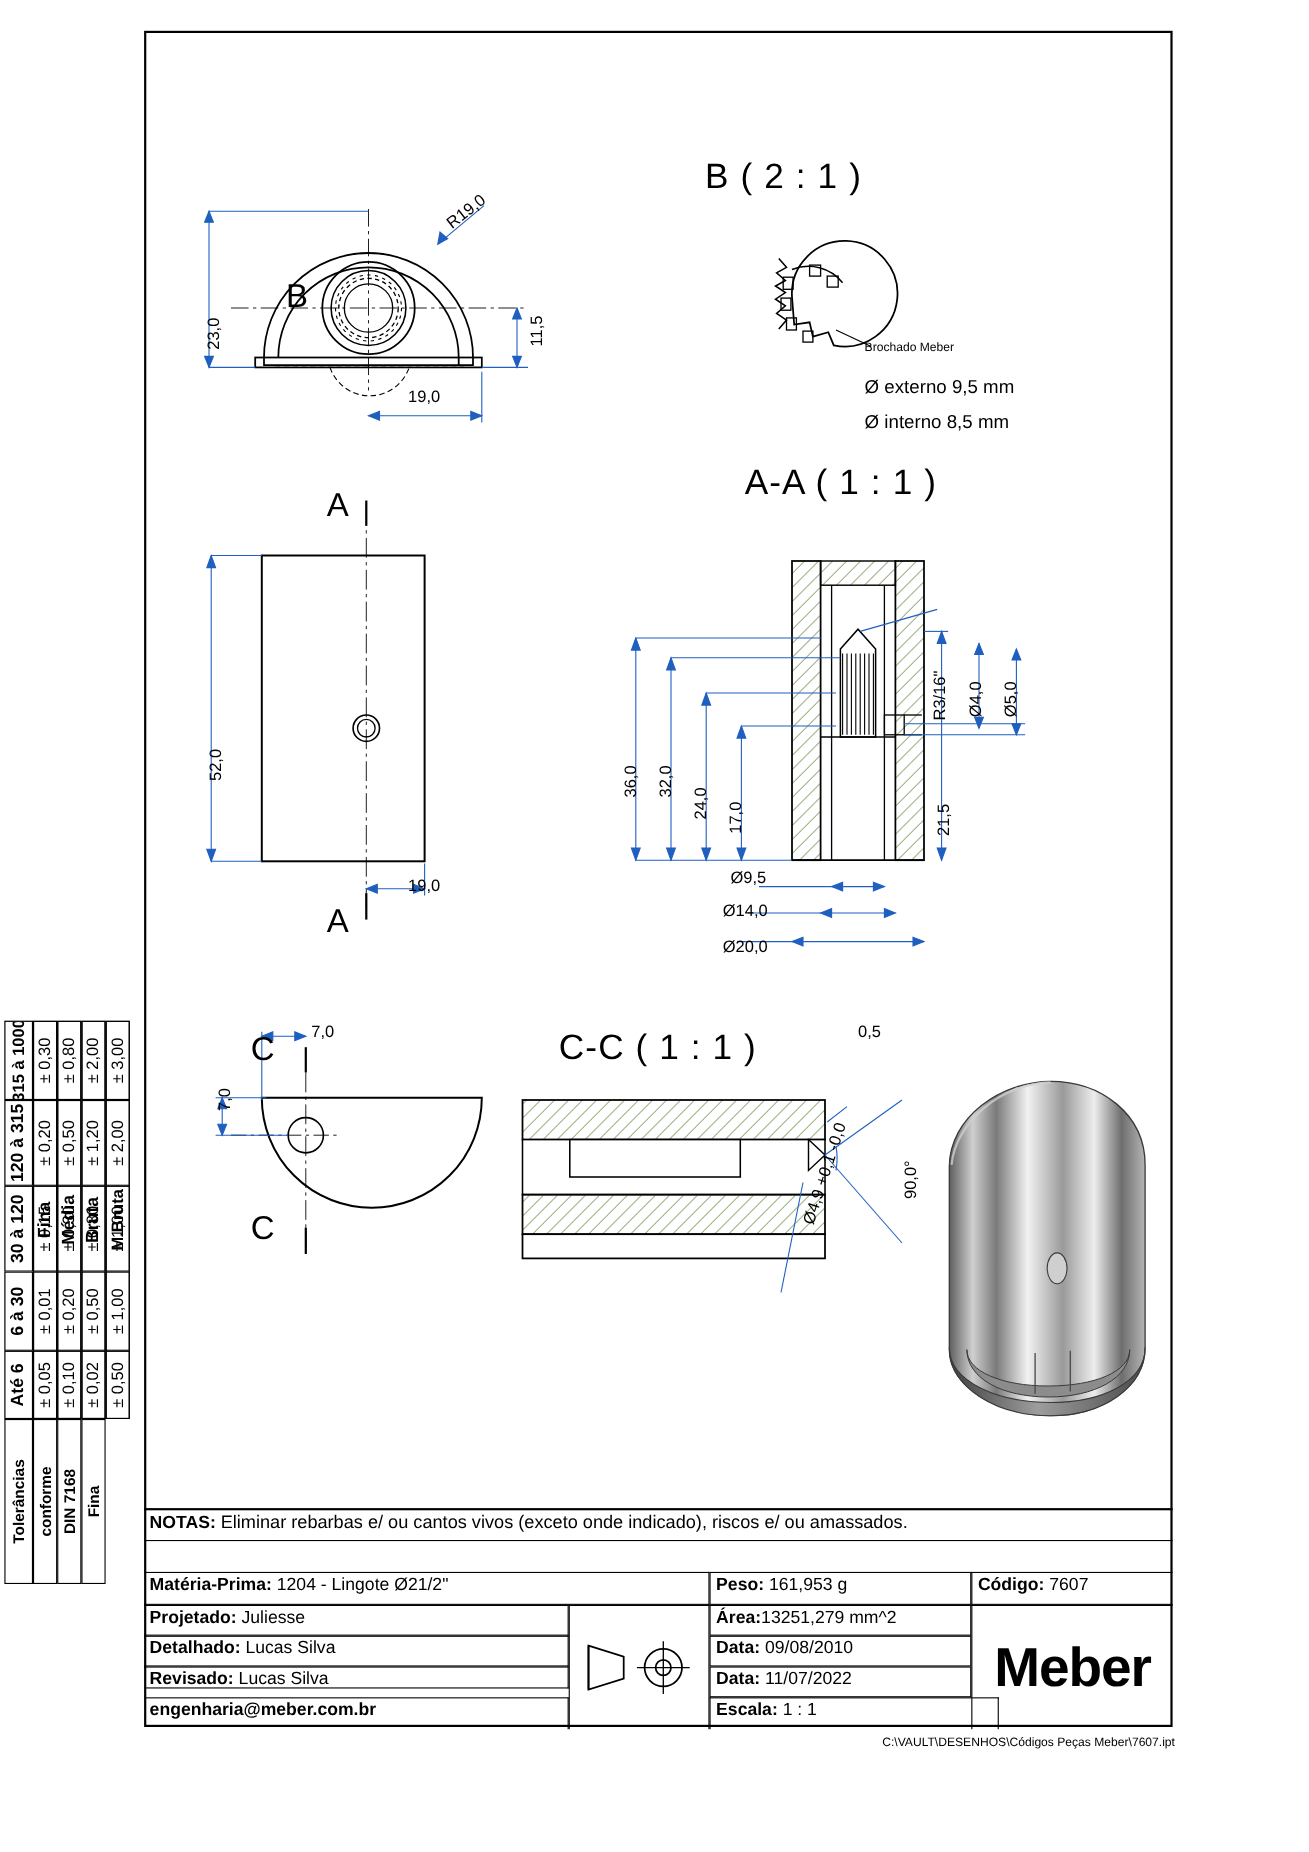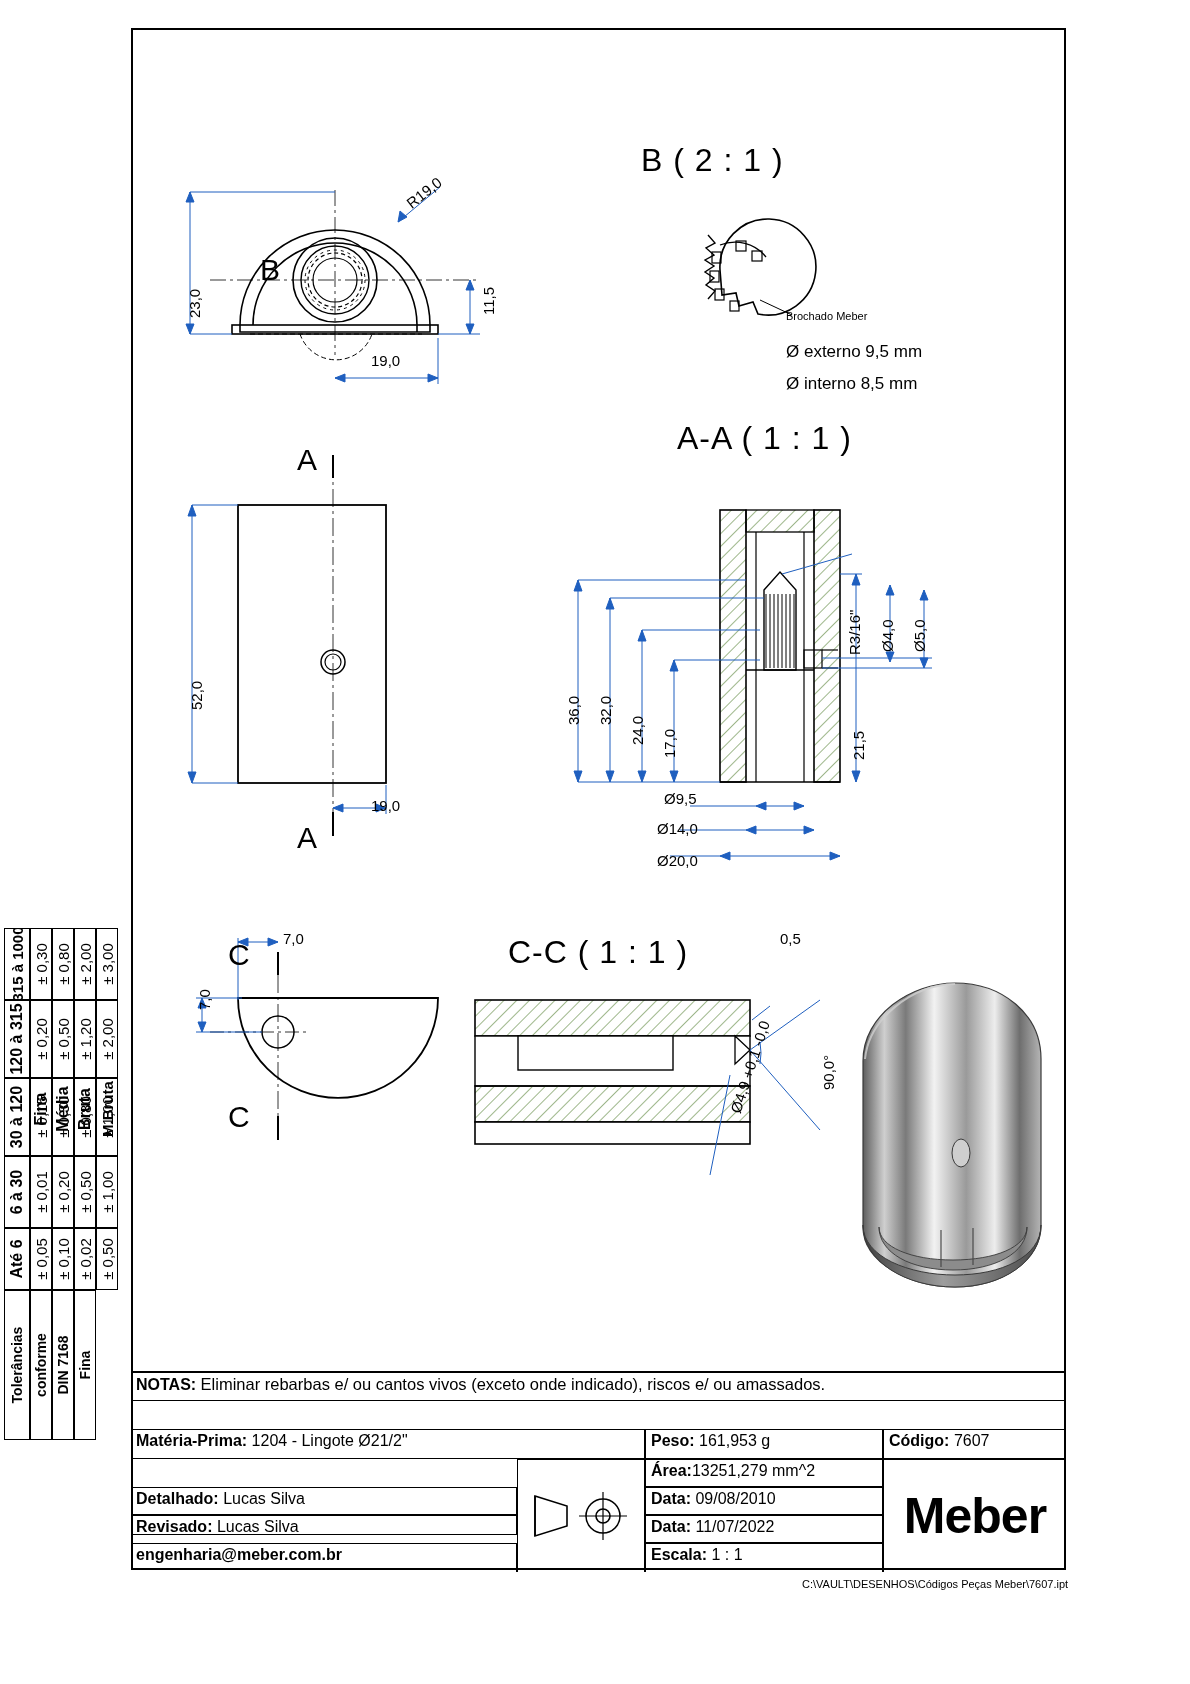--- a/index.html
+++ b/index.html
@@ -447,20 +447,24 @@
     </div>
     <div class="tbcell" style="left:514px;top:56px;width:238px;height:30px;">
       <b>Peso:</b>
       <span>161,953 g</span>
     </div>
     <div class="tbcell" style="left:752px;top:56px;width:183px;height:30px;border-right:none;">
       <b>Código:</b>
       <span>7607</span>
     </div>
 
+    <div class="tbcell" style="left:0px;top:86px;width:386px;height:28px;border-left:none;">
+      <b>Projetado:</b>
+      <span>Juliesse</span>
+    </div>
     <div class="tbcell" style="left:514px;top:86px;width:238px;height:28px;">
       <b>Área:</b><span>13251,279 mm^2</span>
     </div>
 
     <div class="tbcell" style="left:0px;top:114px;width:386px;height:28px;border-left:none;">
       <b>Detalhado:</b>
       <span>Lucas Silva</span>
     </div>
     <div class="tbcell" style="left:514px;top:114px;width:238px;height:28px;">
       <b>Data:</b>
@@ -472,21 +476,21 @@
       <span>Lucas Silva</span>
     </div>
     <div class="tbcell" style="left:514px;top:142px;width:238px;height:28px;">
       <b>Data:</b>
       <span>11/07/2022</span>
     </div>
 
     <div class="tbcell" style="left:0px;top:170px;width:386px;height:29px;border-left:none;border-bottom:none;">
       <b>engenharia@meber.com.br</b>
     </div>
-    <div class="tbcell" style="left:514px;top:170px;width:238px;height:29px;border-bottom:none;">
+    <div class="tbcell" style="left:514px;top:170px;width:263px;height:29px;border-bottom:none;">
       <b>Escala:</b>
       <span>1 : 1</span>
     </div>
 
     <div class="tbcell" style="left:386px;top:86px;width:128px;height:113px;border-bottom:none;">
       <svg width="120" height="60" style="margin-top:20px;">
         <path d="M12 14 L44 24 L44 44 L12 54 Z" fill="none" stroke="#000" stroke-width="1.6"></path>
         <line x1="12" y1="14" x2="12" y2="54" stroke="#000" stroke-width="1.6"></line>
         <circle cx="80" cy="34" r="17" fill="none" stroke="#000" stroke-width="1.6"></circle>
         <circle cx="80" cy="34" r="7" fill="none" stroke="#000" stroke-width="1.6"></circle>

